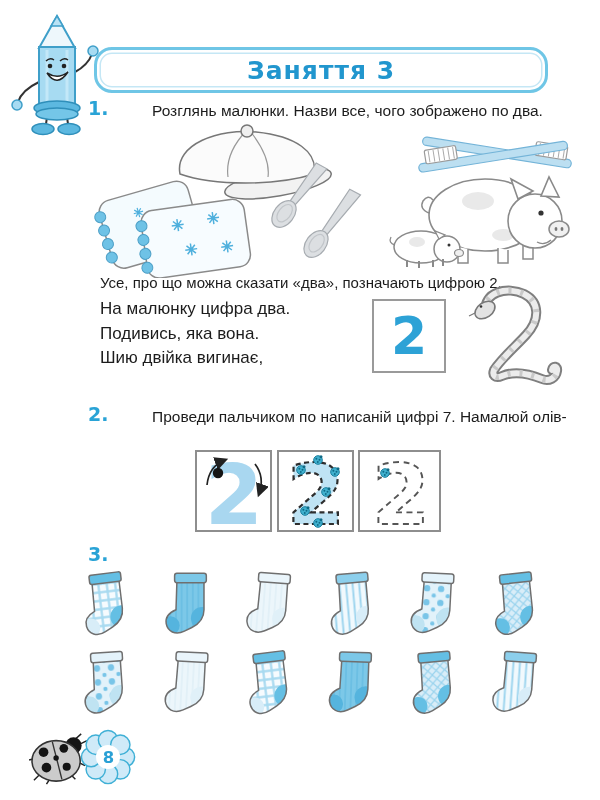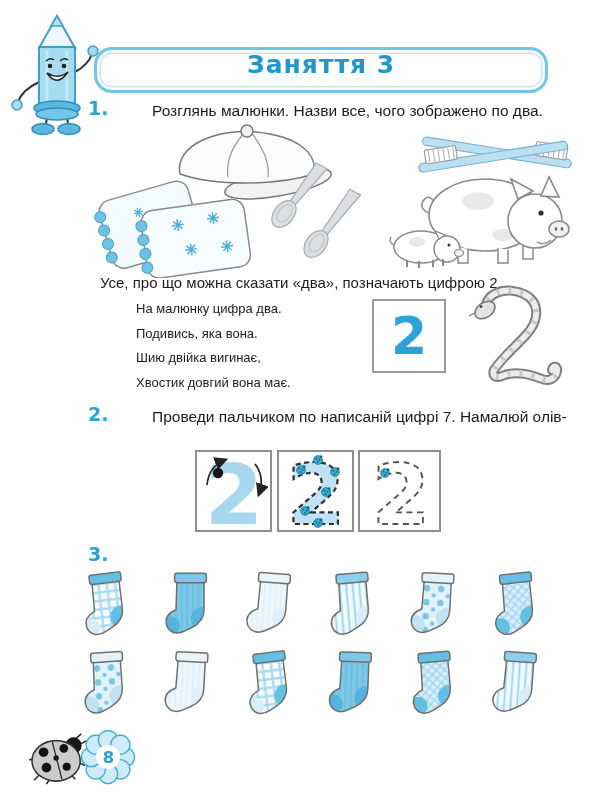--- a/index.html
+++ b/index.html
@@ -5,31 +5,31 @@
   html,body{margin:0;padding:0;background:#fff;}
   .page{position:relative;width:600px;height:800px;background:#ffffff;overflow:hidden;
         font-family:"Liberation Sans",sans-serif;color:#1c1c1c;}
   svg{display:block;}
   .abs{position:absolute;}
 
   
   .banner{position:absolute;left:94px;top:47px;width:448px;height:40px;
           border:3px solid #6fc6e6;border-radius:18px;background:#fff;
           box-shadow:inset 0 0 0 2.5px #fff, inset 0 0 0 4px #c5e7f5;
-          display:flex;justify-content:center;}
+          display:flex;align-items:center;justify-content:center;}
   .banner-title{font-family:"DejaVu Sans",sans-serif;font-weight:bold;font-size:25px;
           color:#2196ce;letter-spacing:1px;}
 
   
   .task-num{position:absolute;font-family:"DejaVu Sans",sans-serif;font-weight:bold;
           font-size:19px;color:#29a3d6;}
   .task-text{position:absolute;font-size:15.5px;line-height:23px;color:#1c1c1c;margin-left:36px;}
 
   .intro{position:absolute;left:100px;top:274px;font-size:15px;color:#1c1c1c;text-align:right;}
-  .poem{position:absolute;left:100px;top:297px;font-size:13px;line-height:24.5px;color:#1c1c1c;margin-left:36px;}
+  .poem{position:absolute;left:100px;top:297px;font-size:17px;line-height:24.5px;color:#1c1c1c;}
 
   .digit-card{position:absolute;left:372px;top:299px;width:70px;height:70px;
           border:2px solid #9a9a9a;background:#fff;display:flex;align-items:center;justify-content:center;}
   .digit-card span{font-family:"DejaVu Sans",sans-serif;font-weight:bold;font-size:52px;color:#2da2d6;}
 
   .trace-box{position:absolute;top:450px;height:78px;border:2px solid #8e8e8e;background:#fff;}
   .trace-digit{font-family:"DejaVu Sans",sans-serif;font-weight:bold;font-size:84px;}
 
   .socks-row{position:absolute;left:80px;width:492px;display:flex;gap:26px;}
   .sock{width:56px;height:72px;flex:0 0 56px;}
@@ -191,21 +191,20 @@
     <circle cx="66" cy="82" r="1.5" fill="#333"></circle>
     <path d="M24,97 v7 M36,98 v7 M50,97 v7 M60,96 v7" stroke="#8a8a8a" stroke-width="2"></path>
     <path d="M12,82 q-7,-2 -4,-8" fill="none" stroke="#8a8a8a" stroke-width="1.3"></path>
   </svg>
 
   <div class="intro">Усе, про що можна сказати «два», позначають цифрою 2.</div>
   <div class="poem">
     <div>На малюнку цифра два.</div>
     <div>Подивись, яка вона.</div>
     <div>Шию двійка вигинає,</div>
-    <div>Хвостик довгий вона має.</div>
   </div>
 
   <div class="digit-card">
     <span>2</span>
   </div>
 
   <svg class="abs" style="left:452px;top:280px" width="124" height="120" viewBox="0 0 124 120">
     <path d="M34,32 C30,12 56,6 72,14 C88,22 88,40 74,55 C62,68 50,78 42,90 C40,95 43,99 50,96 C64,90 78,94 90,99 C97,102 104,98 105,91 C106,86 101,85 100,90" fill="none" stroke="#7f7f7f" stroke-width="10" stroke-linecap="round"></path>
     <path d="M34,32 C30,12 56,6 72,14 C88,22 88,40 74,55 C62,68 50,78 42,90 C40,95 43,99 50,96 C64,90 78,94 90,99 C97,102 104,98 105,91 C106,86 101,85 100,90" fill="none" stroke="#ececec" stroke-width="6" stroke-linecap="round"></path>
     <path d="M34,32 C30,12 56,6 72,14 C88,22 88,40 74,55 C62,68 50,78 42,90 C40,95 43,99 50,96 C64,90 78,94 90,99 C97,102 104,98 105,91" fill="none" stroke="#c9c9c9" stroke-width="6" stroke-dasharray="3 9"></path>

